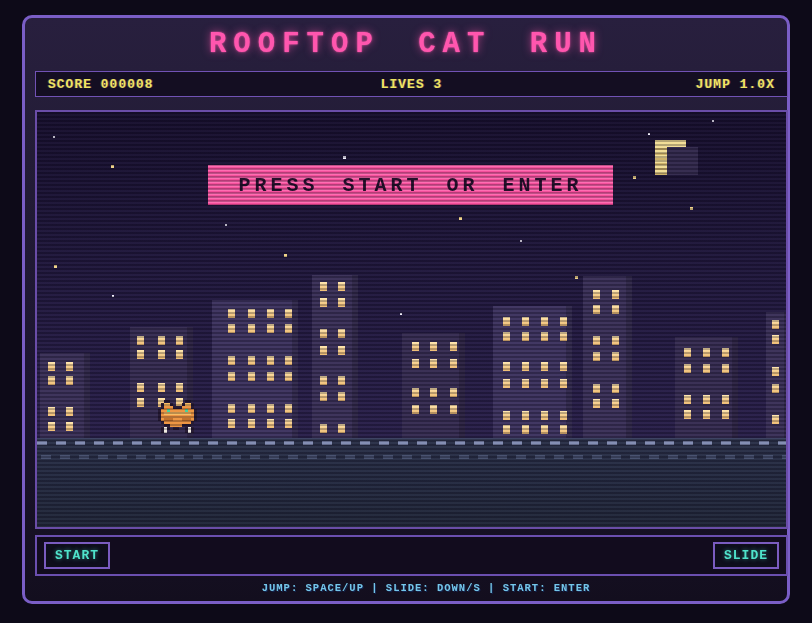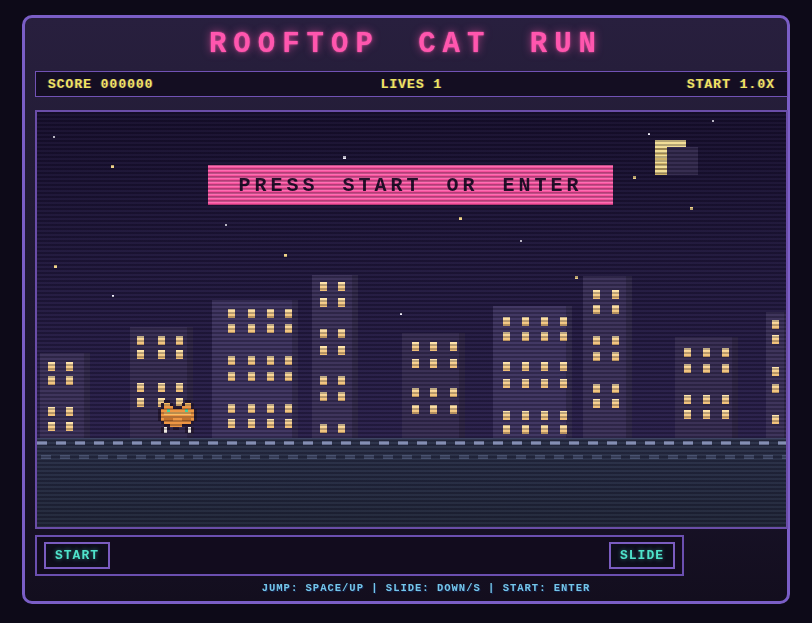--- a/index.html
+++ b/index.html
@@ -69,21 +69,21 @@
   }
   .platform-leg {
     position:absolute; z-index:10;
     background:repeating-linear-gradient(180deg,#f2dd96 0 3px,#cdb169 3px 5px);
   }
   .platform-bar { position:absolute; z-index:11; background:#f2dd96; }
   .platform-block { position:absolute; z-index:9; background:#332a4e; }
   .cat { position:absolute; z-index:30; width:3px; height:3px; background:transparent; }
 
   .controls-bar {
-    position:absolute; left:10px; top:517px; width:649px; height:41px;
+    position:absolute; left:10px; top:517px; width:753px; height:41px;
     border:2px solid #6b4fb0; background:#120c1e;
     display:flex; align-items:center; justify-content:space-between; padding:8px 7px;
   }
   .pixel-btn {
     font-family:"Liberation Mono", monospace; font-size:13px; font-weight:bold;
     letter-spacing:1px; padding:4px 9px; cursor:pointer;
     background:#0e0e1c; color:var(--button-teal,#4fe3cb); border:2px solid #7a5cc0;
     text-shadow:0 0 4px rgba(79,227,203,.5);
   }
   .pixel-btn.disabled {
@@ -97,23 +97,23 @@
   }
 </style>
 </head>
 <body>
 
 <div class="container">
 
   <div class="game-title">ROOFTOP CAT RUN</div>
 
   <div class="stats-bar">
-    <span class="stat-left">SCORE 000000</span>
-    <span class="stat-center">LIVES 1</span>
-    <span class="stat-right">START 1.0X</span>
+    <span class="stat-left">SCORE 000008</span>
+    <span class="stat-center">LIVES 3</span>
+    <span class="stat-right">JUMP 1.0X</span>
   </div>
 
   <div class="game-canvas">
     <div id="scene">
         <div class="star" style="left: 16px; top: 24px; width: 2px; height: 2px; background: rgb(245, 242, 255);"></div>
         <div class="star" style="left: 306px; top: 44px; width: 3px; height: 3px; background: rgb(245, 242, 255);"></div>
         <div class="star" style="left: 611px; top: 21px; width: 2px; height: 2px; background: rgb(245, 242, 255);"></div>
         <div class="star" style="left: 675px; top: 8px; width: 2px; height: 2px; background: rgb(245, 242, 255);"></div>
         <div class="star" style="left: 74px; top: 53px; width: 3px; height: 3px; background: rgb(240, 212, 137);"></div>
         <div class="star" style="left: 422px; top: 105px; width: 3px; height: 3px; background: rgb(240, 212, 137);"></div>

